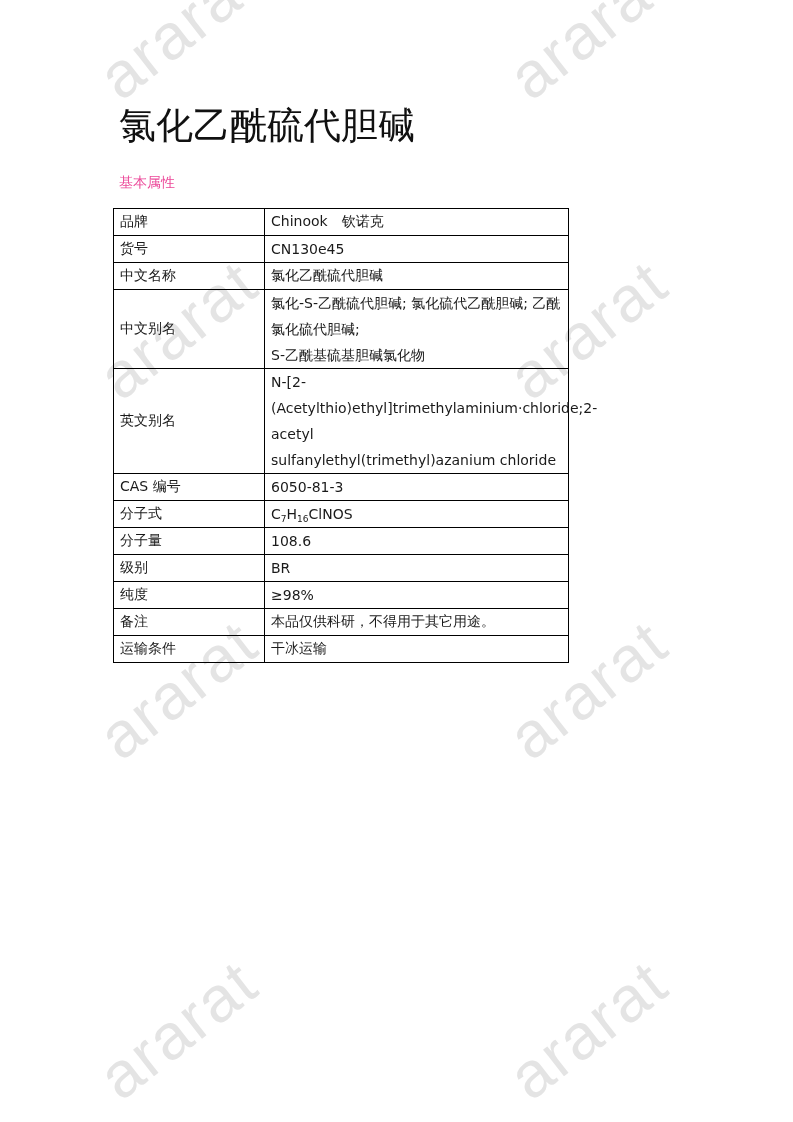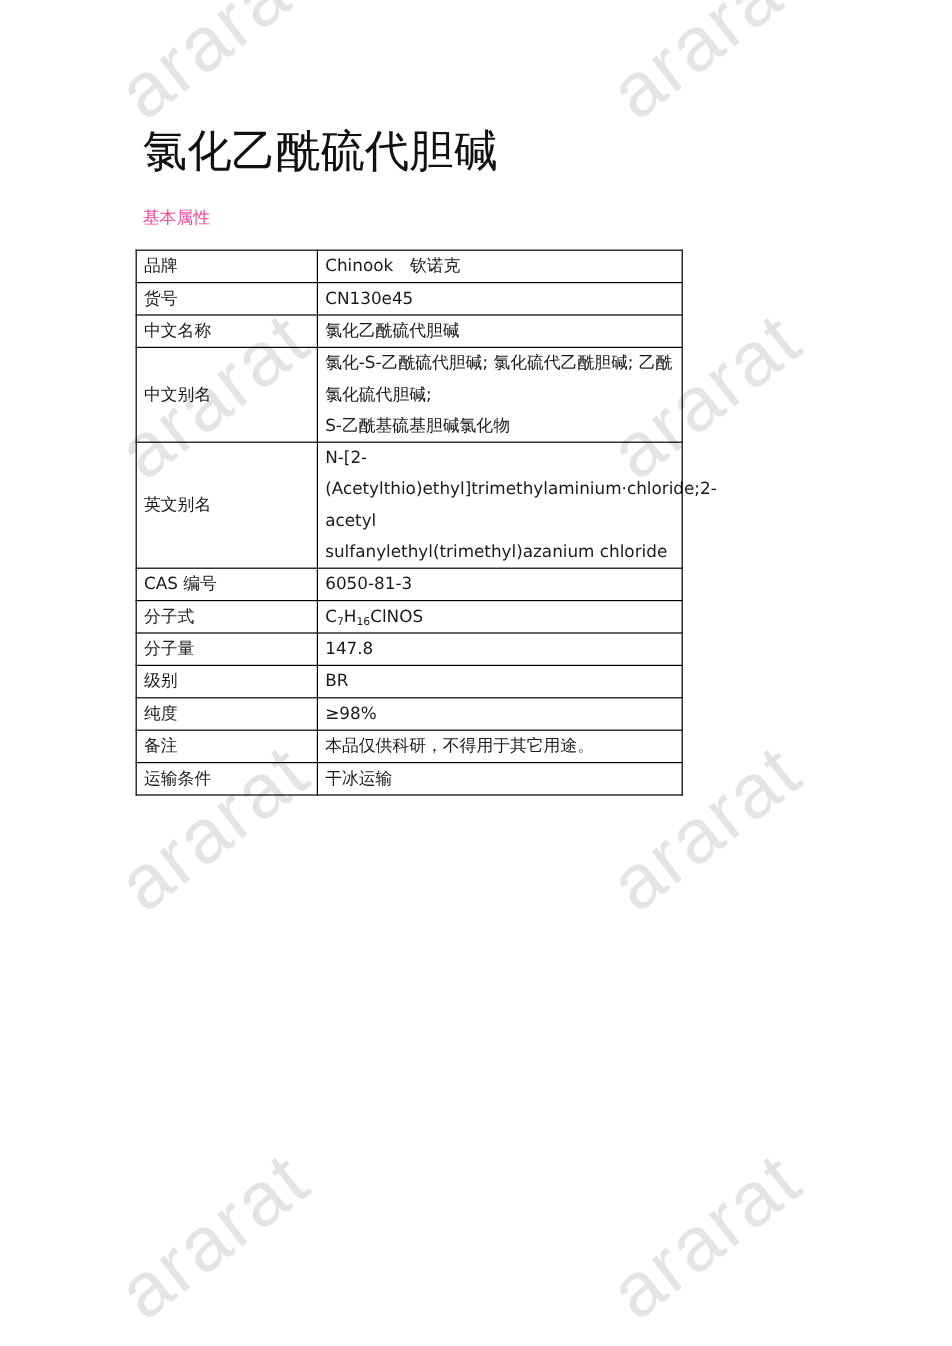--- a/index.html
+++ b/index.html
@@ -95,21 +95,21 @@
     <tr>
       <td class="k">CAS 编号</td>
       <td>6050-81-3</td>
     </tr>
     <tr>
       <td class="k">分子式</td>
       <td><span>C</span><sub>7</sub><span>H</span><sub>16</sub><span>ClNOS</span></td>
     </tr>
     <tr>
       <td class="k">分子量</td>
-      <td>147.8</td>
+      <td>108.6</td>
     </tr>
     <tr>
       <td class="k">级别</td>
       <td>BR</td>
     </tr>
     <tr>
       <td class="k">纯度</td>
       <td>≥98%</td>
     </tr>
     <tr>

